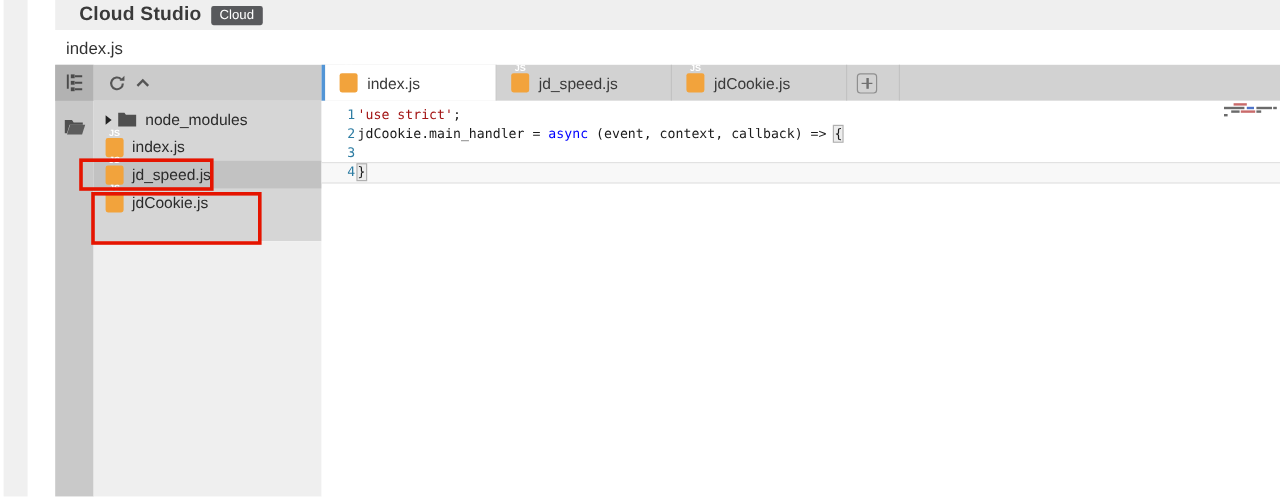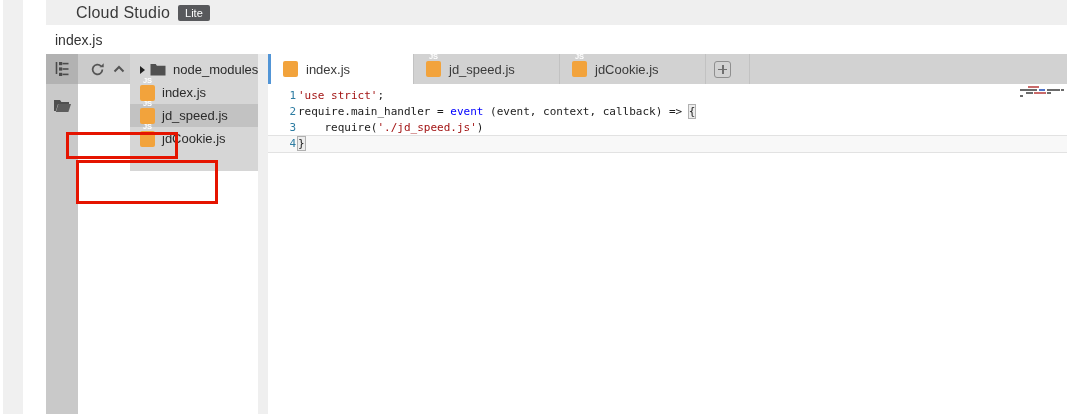--- a/index.html
+++ b/index.html
@@ -5,39 +5,39 @@
   * { margin:0; padding:0; box-sizing:border-box; }
   body { font-family:"Liberation Sans","DejaVu Sans",sans-serif; background:#fff; }
   .page { position:relative; width:1067px; height:414px; background:#fff; overflow:hidden; }
 
   .left-strip { position:absolute; left:3px; top:0; width:20px; height:414px; background:#f0f0f0; }
 
   .app { position:absolute; left:46px; top:0; width:1021px; height:414px; display:flex; flex-direction:column; }
 
   
   .menubar { height:25px; background:#efefef; display:flex; align-items:center; flex:0 0 25px; }
-  .logo { font-weight:normal; font-size:16px; color:#3a3a3a; margin-left:30px; letter-spacing:.2px;text-align:center; }
+  .logo { font-weight:bold; font-size:16px; color:#3a3a3a; margin-left:20px; letter-spacing:.2px;text-align:center; }
   .lite-badge { background:#58595c; color:#fff; font-size:11px; padding:2px 7px; border-radius:2px; margin-left:8px; }
   .menu-item { font-size:13px; color:#333; margin-left:36px; cursor:default; }
 
   
   .breadcrumb-bar { height:29px; background:#fff; display:flex; align-items:center; flex:0 0 29px; }
   .breadcrumb-bar span { font-size:14px; color:#333; margin-left:9px; }
 
   
   .main { flex:1; display:flex; min-height:0; }
 
   
   .activity-bar { width:32px; background:#c9c9c9; flex:0 0 32px; }
   .ab-item { width:32px; height:30px; display:flex; align-items:center; justify-content:center; }
   .ab-item.selected { background:#b2b2b2; }
   .ab-item.second { margin-top:6px; }
 
   
-  .explorer { width:190px; flex:0 0 190px; display:flex; flex-direction:row; }
+  .explorer { width:190px; flex:0 0 190px; display:flex; flex-direction:column; }
   .exp-toolbar { height:30px; background:#cbcbcb; display:flex; align-items:center; padding-left:8px; flex:0 0 30px; }
   .exp-toolbar .tool { width:22px; height:22px; display:flex; align-items:center; justify-content:center; cursor:pointer; }
   .tree-area { height:117px; background:#d6d6d6; padding-top:4px; flex:0 0 117px; }
   .tree-bottom { flex:1; background:#efefef; }
   .tree-row { height:23px; display:flex; align-items:center; padding-left:10px; font-size:13px; color:#2b2b2b; cursor:pointer; }
   .tree-row.selected { background:#c2c2c2; }
   .arrow { width:0; height:0; border-left:5px solid #222; border-top:4px solid transparent; border-bottom:4px solid transparent; margin-right:5px; }
   .tree-label { margin-left:7px; }
 
   .js-icon { width:15px; height:15px; background:#f2a33c; border-radius:2px; color:#fff; font-size:7.5px; font-weight:bold; display:flex; align-items:flex-end; justify-content:center; padding-bottom:16px; flex:0 0 15px; }
@@ -81,21 +81,21 @@
 </head>
 <body>
 
 <div class="page">
   <div class="left-strip"></div>
 
   <div class="app">
 
     <div class="menubar">
       <span class="logo">Cloud Studio</span>
-      <span class="lite-badge">Lite</span>
+      <span class="lite-badge">Cloud</span>
     </div>
 
     <div class="breadcrumb-bar">
       <span>index.js</span>
     </div>
 
     <div class="main">
 
       <div class="activity-bar">
         <div class="ab-item selected">
@@ -176,25 +176,24 @@
               <div class="plus-btn"></div>
             </div>
           </div>
         <div class="code-area" id="code">
           <div class="code-row">
               <span class="gutter">1</span>
               <span class="code-text"><span class="c-string">'use strict'</span><span class="c-plain">;</span></span>
             </div>
             <div class="code-row">
               <span class="gutter">2</span>
-              <span class="code-text"><span class="c-plain">require.main_handler = </span><span class="c-keyword">event</span><span class="c-plain"> (event, context, callback) =&gt; </span><span class="c-bracket">{</span></span>
+              <span class="code-text"><span class="c-plain">jdCookie.main_handler = </span><span class="c-keyword">async</span><span class="c-plain"> (event, context, callback) =&gt; </span><span class="c-bracket">{</span></span>
             </div>
             <div class="code-row">
               <span class="gutter">3</span>
-              <span class="code-text"><span class="c-plain">    require(</span><span class="c-string">'./jd_speed.js'</span><span class="c-plain">)</span></span>
             </div>
             <div class="code-row current">
               <span class="gutter">4</span>
               <span class="code-text"><span class="c-bracket">}</span></span>
             </div>
             <div class="minimap">
             <div class="mrow">
                 <span class="mseg" style="left:8px;width:11px;background:#c96a6a;"></span>
               </div>
             <div class="mrow">

